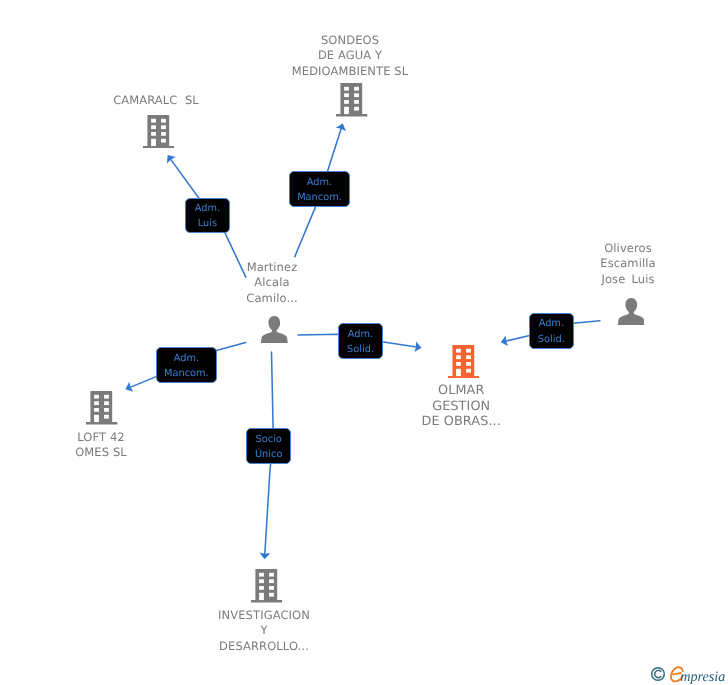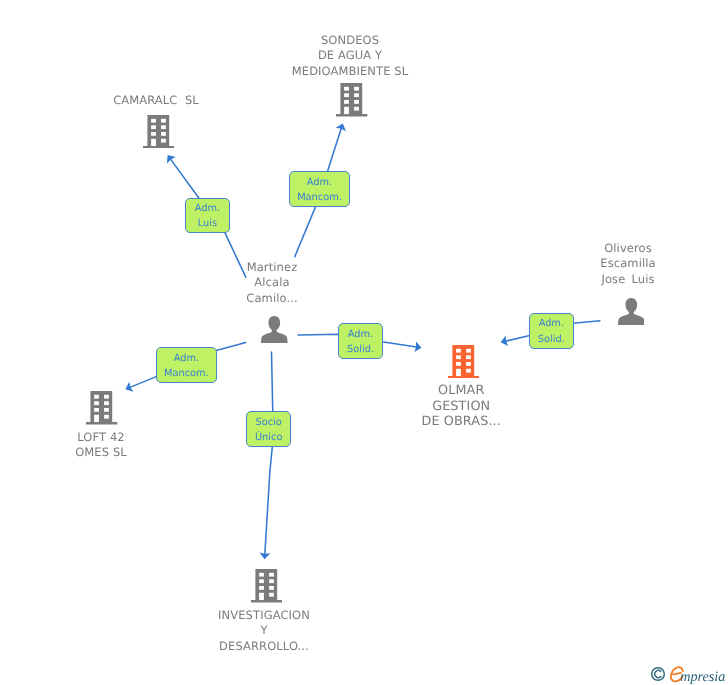--- a/index.html
+++ b/index.html
@@ -6,21 +6,21 @@
   html,body{margin:0;padding:0;}
   body{width:728px;height:685px;background:#ffffff;-webkit-font-smoothing:antialiased;text-rendering:geometricPrecision;
        font-family:"DejaVu Sans",sans-serif;overflow:hidden;}
   #stage{position:relative;width:728px;height:685px;}
   svg#edges{position:absolute;left:0;top:0;width:728px;height:685px;}
   .node{position:absolute;}
   .node-icon{position:absolute;}
   .nlabel{position:absolute;color:#7b7b7b;font-size:11.5px;line-height:15.4px;
           text-align:center;white-space:nowrap;letter-spacing:0.1px;}
   .ebox{position:absolute;box-sizing:border-box;border:1.75px solid #4583d5;
-        border-radius:5px;background:#bef264;color:#3a7fd2;font-size:9.8px;
+        border-radius:5px;background:#000000;color:#3a7fd2;font-size:9.8px;
         line-height:15.2px;text-align:center;display:flex;flex-direction:column;
         justify-content:center;align-items:center;padding-top:2px;}
   .ebox span{display:block;white-space:nowrap;}
   #logo{position:absolute;left:644px;top:658px;}
 </style>
 </head>
 <body>
 
 <div id="stage">
   <svg id="edges" viewBox="0 0 728 685" xmlns="http://www.w3.org/2000/svg">
@@ -164,21 +164,21 @@
         <span>Luis</span>
       </div>
       <div class="ebox" style="left: 288.9px; top: 171.3px; width: 61.2px; height: 35.5px;">
         <span>Adm.</span>
         <span>Mancom.</span>
       </div>
       <div class="ebox" style="left: 155.9px; top: 346.9px; width: 61px; height: 35.8px;">
         <span>Adm.</span>
         <span>Mancom.</span>
       </div>
-      <div class="ebox" style="left: 246.4px; top: 411px; width: 44.6px; height: 35.5px;">
+      <div class="ebox" style="left: 246.4px; top: 428px; width: 44.6px; height: 35.5px;">
         <span>Socio</span>
         <span>Único</span>
       </div>
       <div class="ebox" style="left: 338px; top: 322.9px; width: 45px; height: 35.7px;">
         <span>Adm.</span>
         <span>Solid.</span>
       </div>
       <div class="ebox" style="left: 528.7px; top: 312.8px; width: 45.3px; height: 35.8px;">
         <span>Adm.</span>
         <span>Solid.</span>

